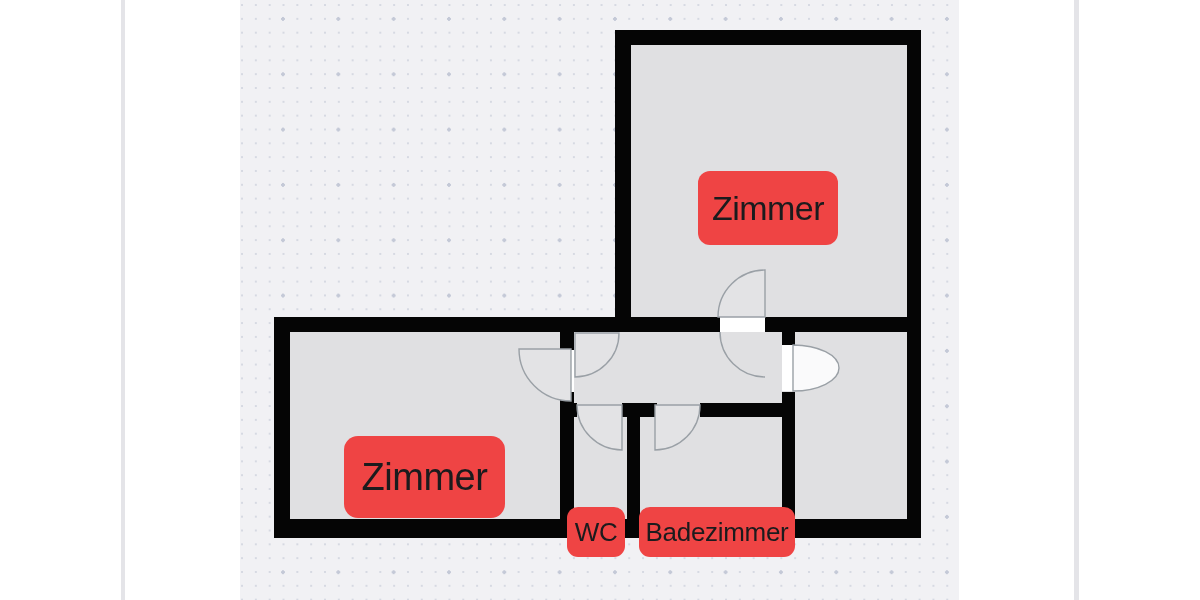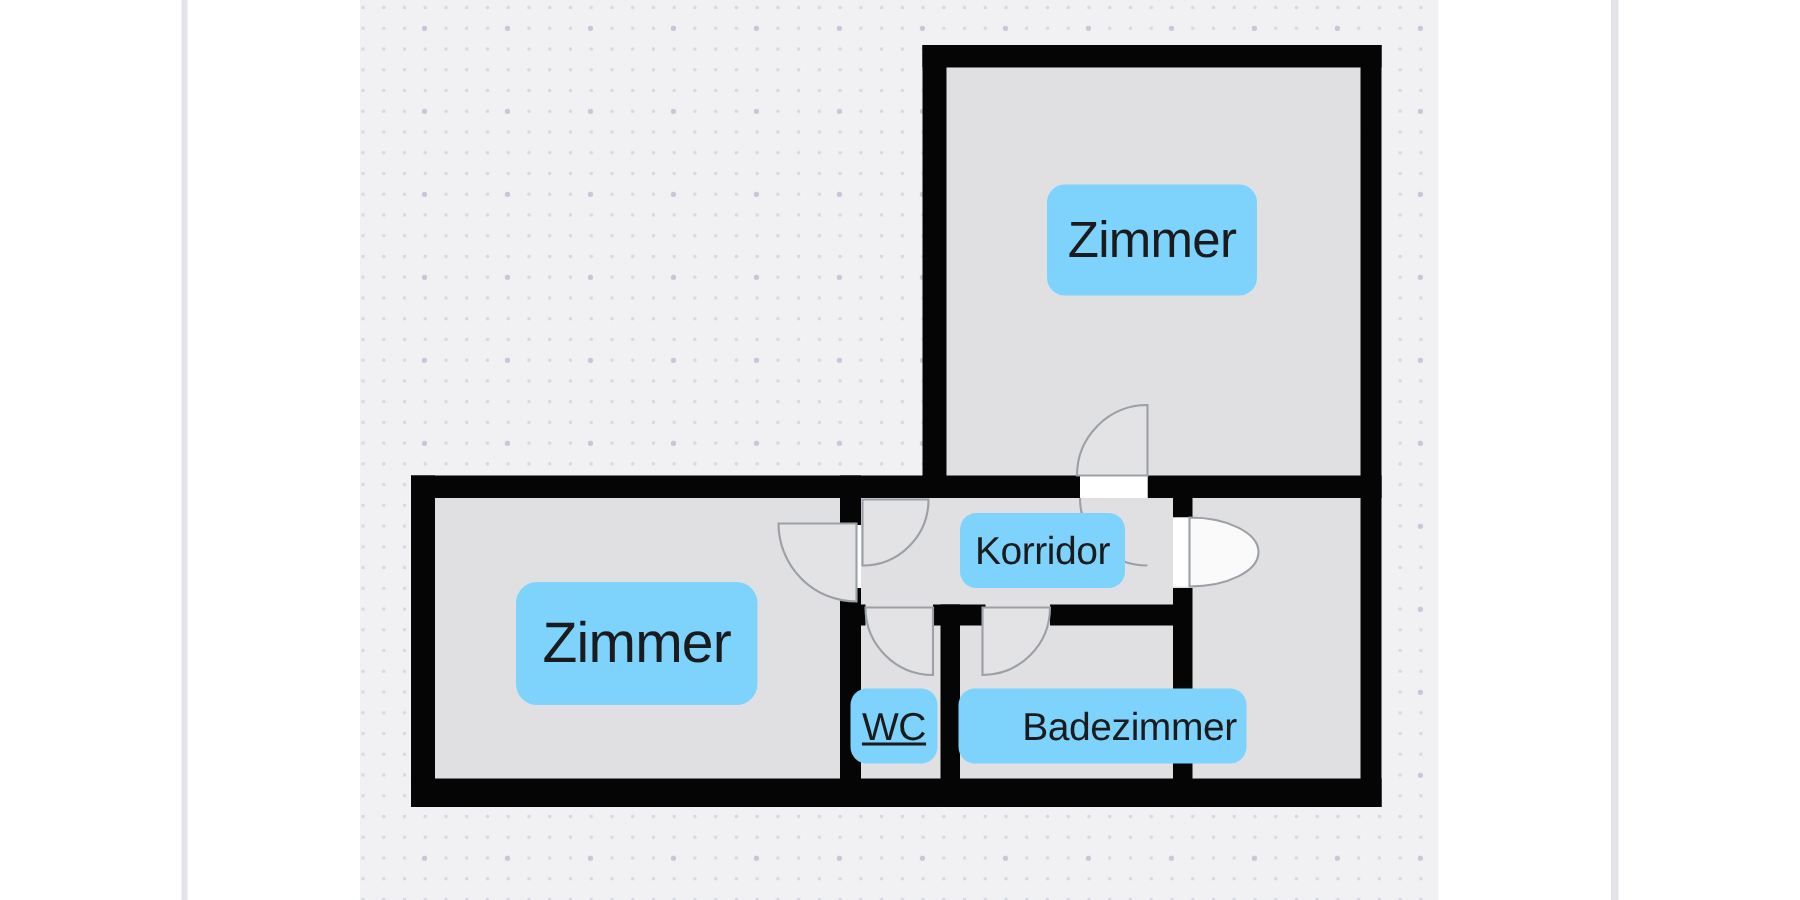--- a/index.html
+++ b/index.html
@@ -16,22 +16,22 @@
     background-color:#f1f1f4;
     background-image:
       radial-gradient(circle,#c4c9d7 1.6px,rgba(0,0,0,0) 2.0px),
       radial-gradient(circle,#d6d9e2 1.0px,rgba(0,0,0,0) 1.4px);
     background-size:55.33px 55.33px,13.83px 13.83px;
     background-position:15.3px 46.6px,-4.9px -1.9px;
   }
   .plan-svg{position:absolute;left:0;top:0;}
   .room-label{
     position:absolute;display:flex;align-items:center;justify-content:center;
-    background:#7dd3fc;color:#1b1b1d;white-space:nowrap;
-    letter-spacing:-0.3px;line-height:1;
+    background:#ef4444;color:#1b1b1d;white-space:nowrap;
+    letter-spacing:-0.3px;line-height:1;margin-top:48px;
   }
   .label-lg{letter-spacing:-0.5px;}
 </style>
 </head>
 <body>
 
 <div class="stage">
 
   <div class="divider divider-left"></div>
   <div class="divider divider-right"></div>
@@ -88,20 +88,19 @@
       <g>
         <path d="M793,345 A46,23 0 0 1 793,391 Z" fill="#fafafb"></path>
       </g>
     </g>
   </svg>
 
   <div class="room-label label-lg" style="left:698px;top:123px;width:140px;height:74px;font-size:34px;border-radius:12px;">Zimmer</div>
 
   <div class="room-label label-lg" style="left:344px;top:388px;width:161px;height:82px;font-size:38px;border-radius:14px;">Zimmer</div>
 
-  <div class="room-label" style="left:640px;top:342px;width:110px;height:50px;font-size:26px;border-radius:11px;">Korridor</div>
 
-  <div class="room-label" style="left:567px;top:459px;width:58px;height:50px;font-size:26px;border-radius:11px;text-decoration:underline;">WC</div>
+  <div class="room-label" style="left:567px;top:459px;width:58px;height:50px;font-size:26px;border-radius:11px;">WC</div>
 
-  <div class="room-label" style="left:639px;top:459px;width:156px;height:50px;font-size:26px;border-radius:11px;padding-left:36px;">Badezimmer</div>
+  <div class="room-label" style="left:639px;top:459px;width:156px;height:50px;font-size:26px;border-radius:11px;">Badezimmer</div>
 
 
 </div>
 
 </body></html>

